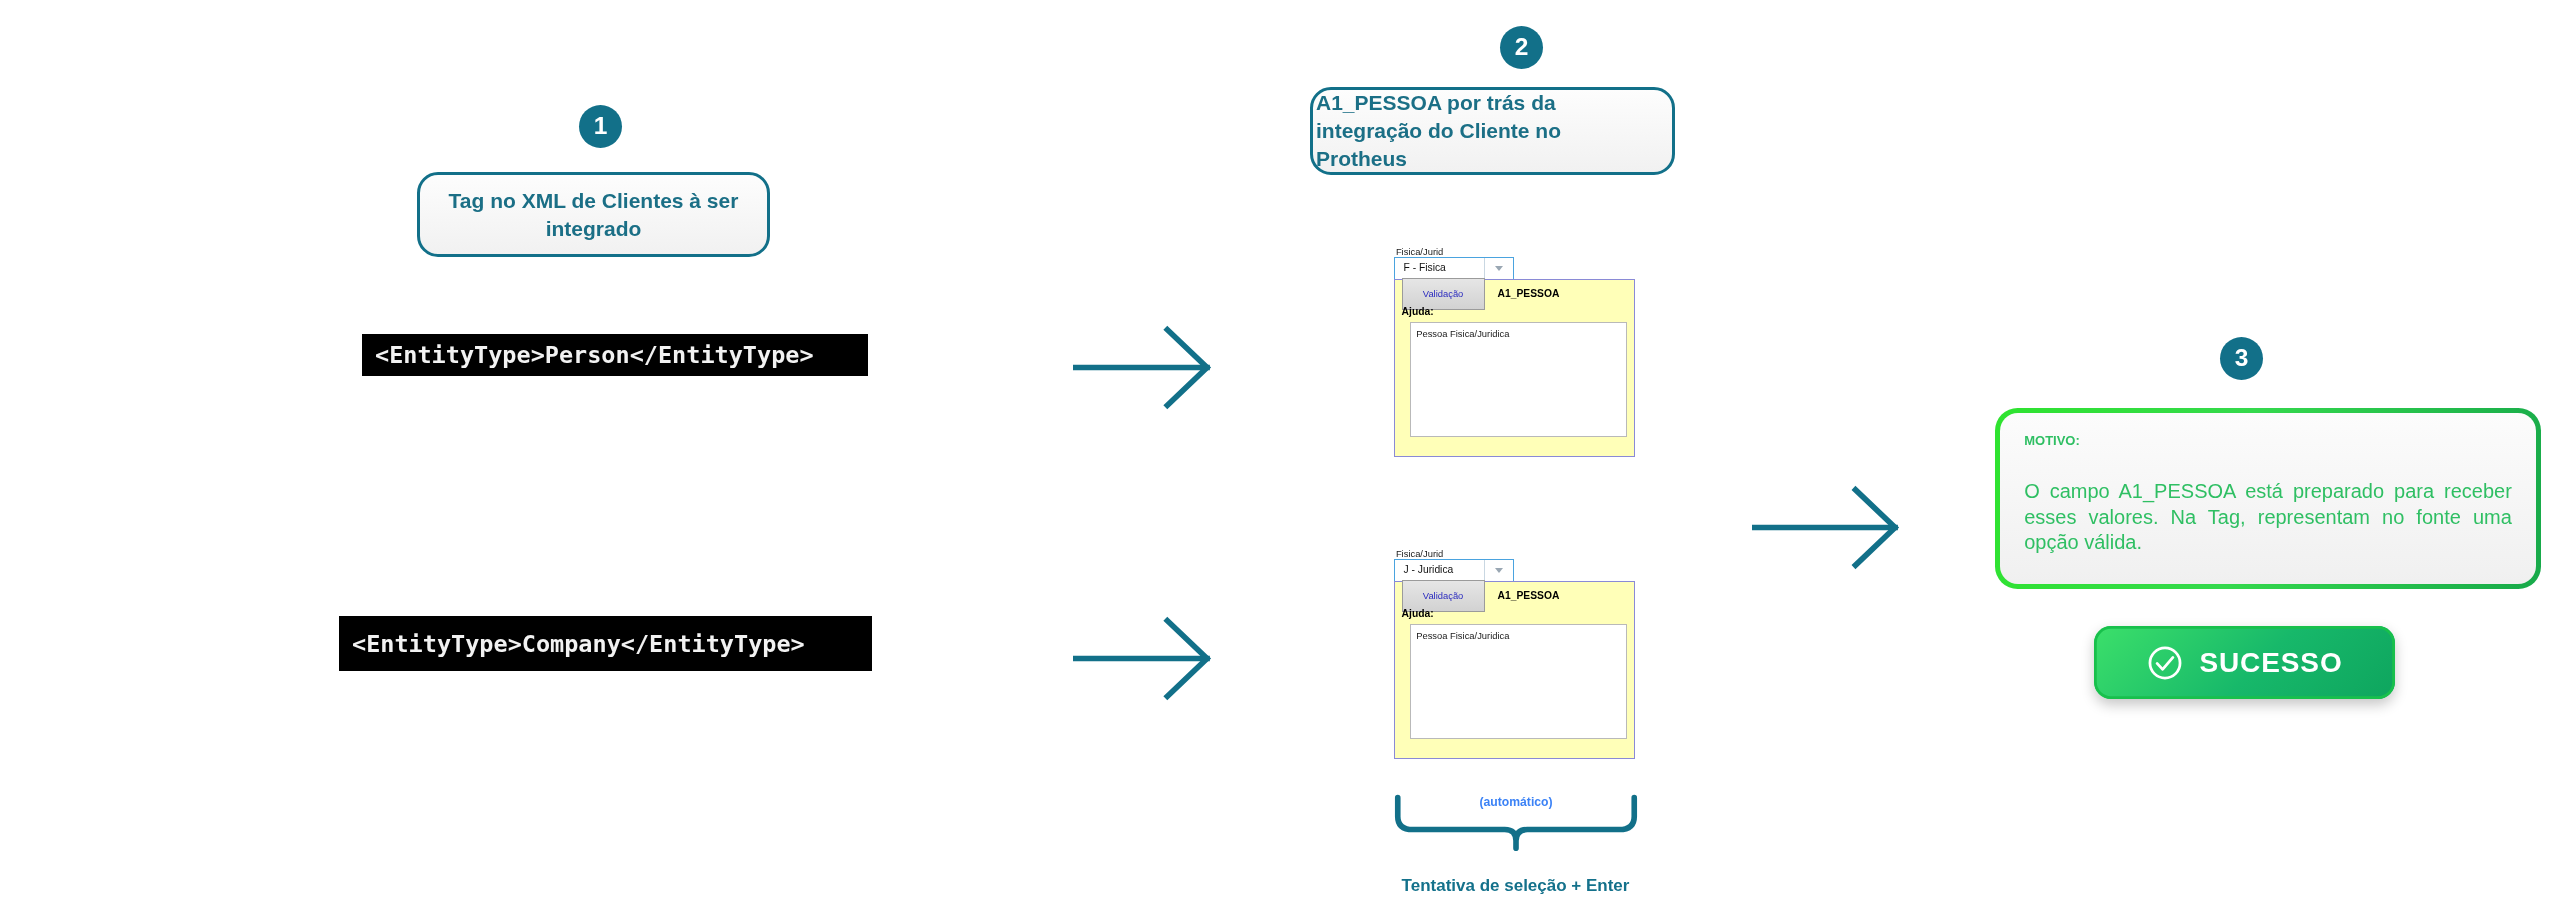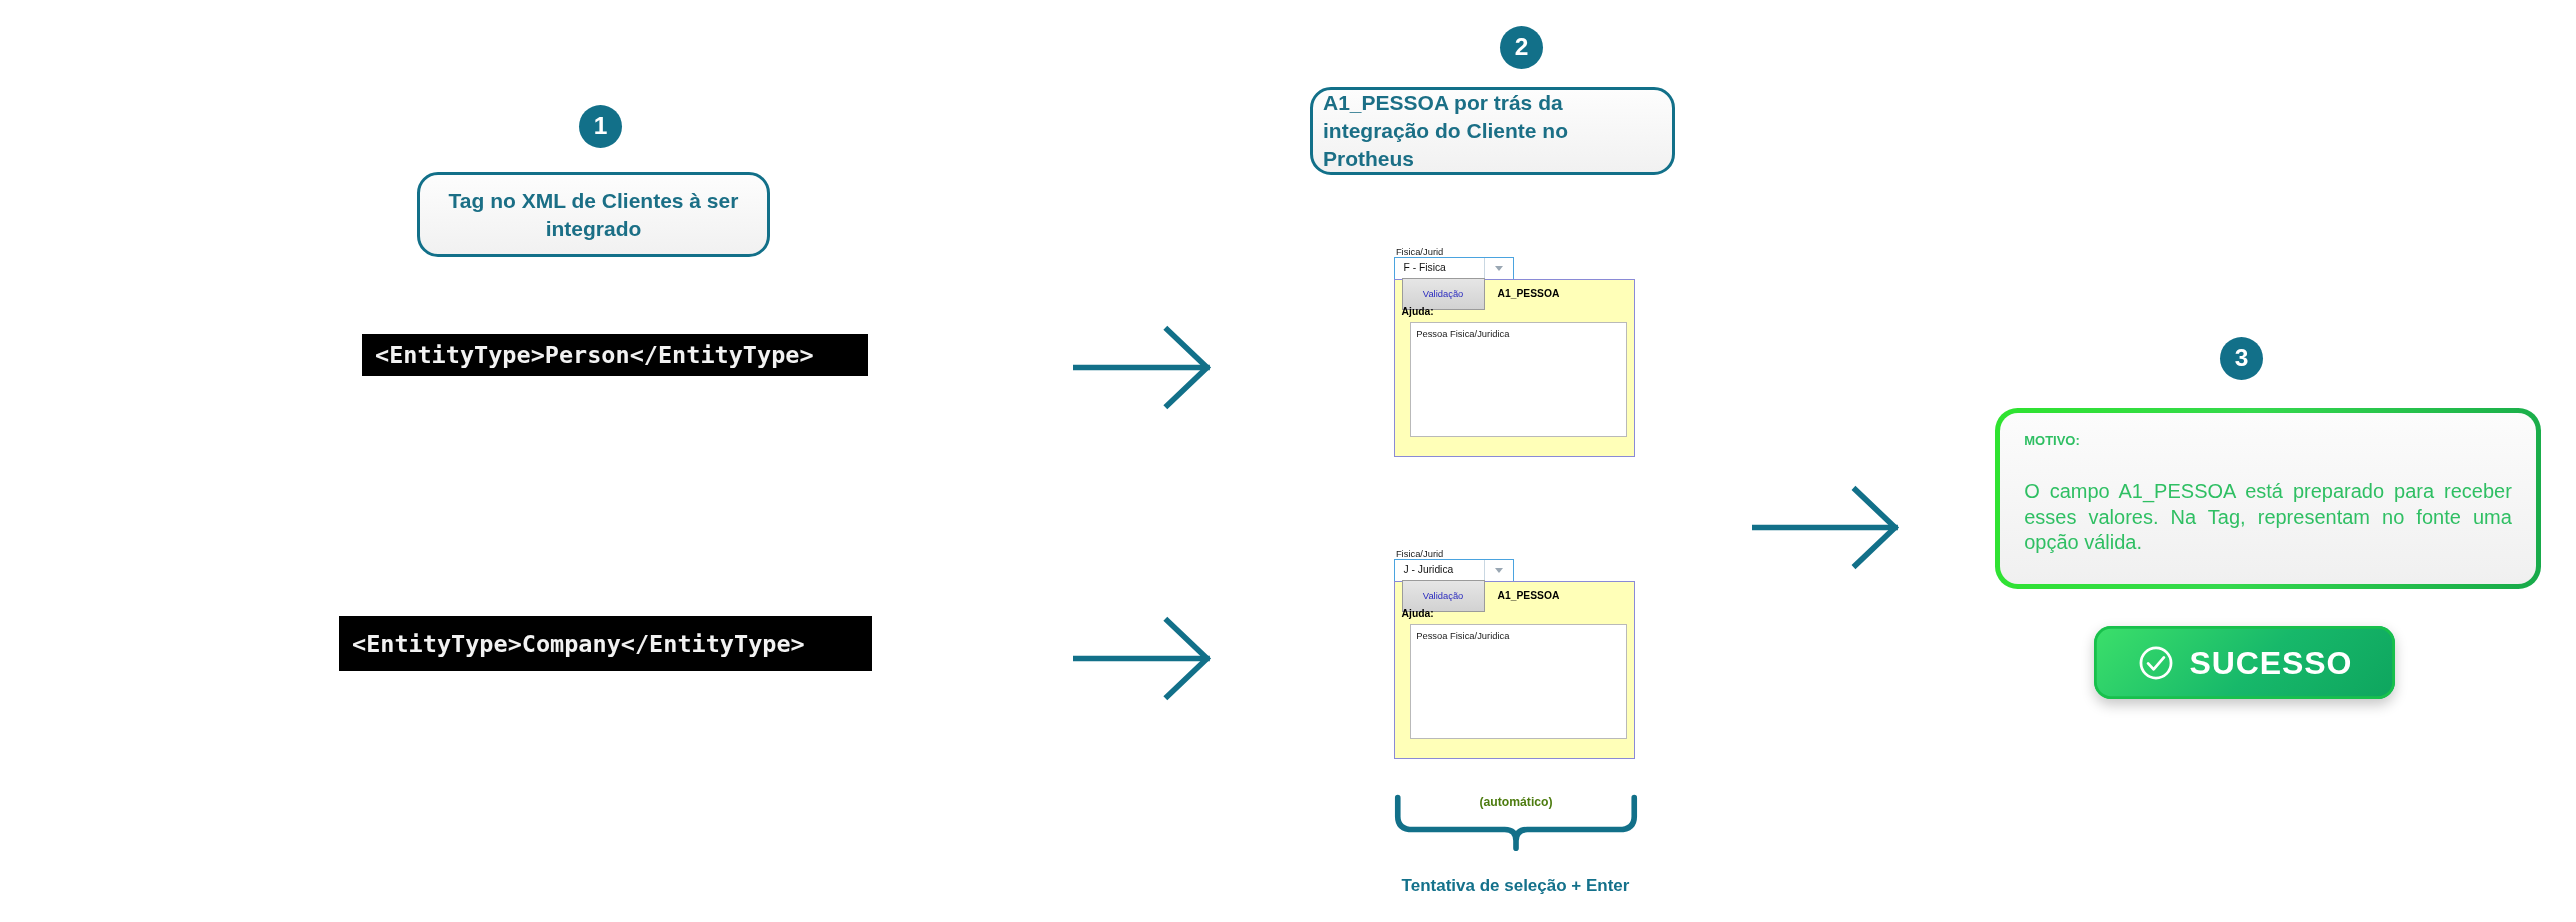--- a/index.html
+++ b/index.html
@@ -142,21 +142,21 @@
     box-sizing:border-box;
     padding:4.7px 5.6px;
     color:#1a1a1a;
     font-size:9.4px;
     line-height:1.2;
     margin-left:8px;
   }
 
   
   .brace-caption{
-    color:#4d7c0f;
+    color:#3b82f6;
     font-weight:bold;
     font-size:12.2px;
     text-align:center;
   }
   .flow-caption{
     color:#14718b;
     font-weight:bold;
     font-size:17px;
     text-align:center;
     white-space:nowrap;
@@ -197,21 +197,21 @@
     border-radius:17px;
     background:linear-gradient(135deg,#3ce06a 0%,#17b86a 55%,#0ea55e 100%);
     box-shadow:0 0 0 2.8px #18c04c inset, 0 5.6px 13px rgba(0,0,0,.22);
     display:flex;align-items:center;justify-content:center;
     gap:15px;
     box-sizing:border-box;
   }
   .success-btn .label{
     color:#ffffff;
     font-weight:bold;
-    font-size:32px;
+    font-size:28px;
     letter-spacing:0.9px;
     line-height:1;
   }
   .check-icon{
     width:38px;height:38px;flex:0 0 38px;
   }
 </style>
 </head>
 <body>
 
@@ -244,21 +244,21 @@
     <svg width="151" height="85" viewBox="0 0 160 90" aria-hidden="true">
       <g stroke="#127089" stroke-width="6" fill="none" stroke-linecap="square">
         <line x1="2" y1="45" x2="142" y2="45"></line>
         <polyline points="100,5 142,45 100,85"></polyline>
       </g>
     </svg>
   </div>
 
   <div class="abs badge" style="left:1500px;top:26px;">2</div>
 
-  <div class="abs callout left-align" style="left:1310px;top:87px;width:365px;height:88px;font-size:21px;padding-left:10px;">
+  <div class="abs callout left-align" style="left:1310px;top:87px;width:365px;height:88px;font-size:21px;padding-left:3px;">
     <span>A1_PESSOA por trás da integração do Cliente no Protheus</span>
   </div>
 
   <div class="abs pwidget" style="left:1394px;top:246px;width:241px;height:218px;">
     <div class="pw-label">Fisica/Jurid</div>
     <div class="pw-combo">
       <span class="pw-combo-value">F - Fisica</span>
       <span class="pw-combo-sep"></span>
       <span class="pw-combo-arrow">
           <i></i>

